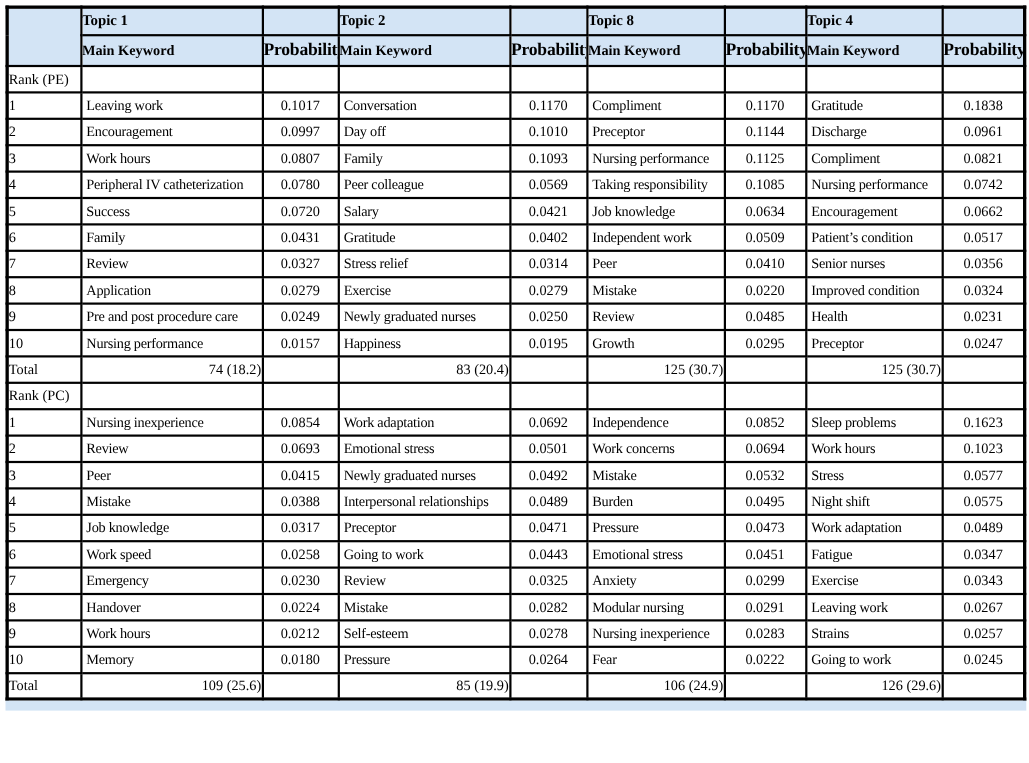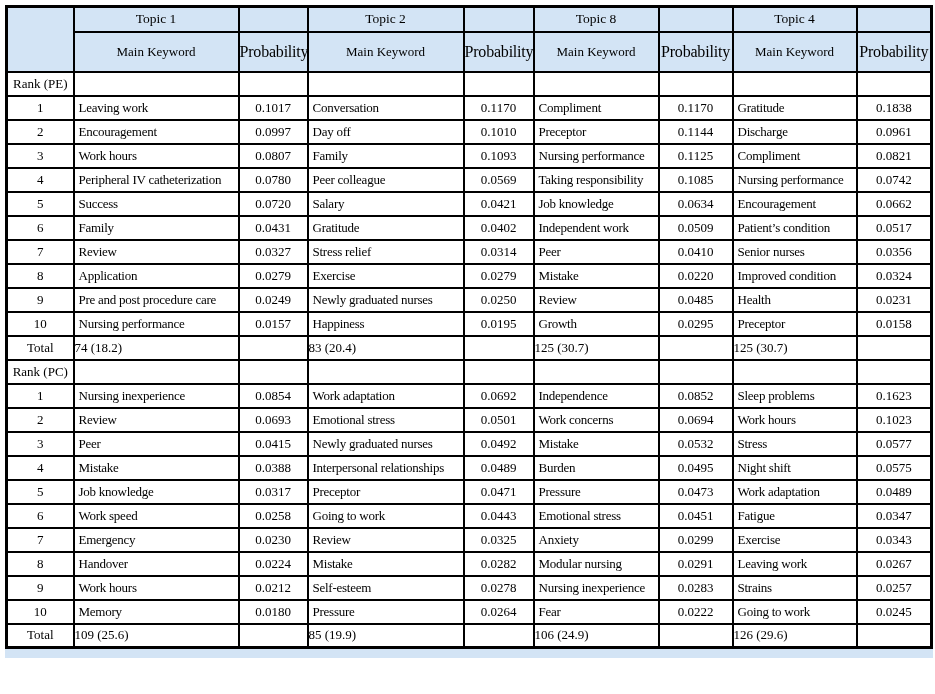--- a/index.html
+++ b/index.html
@@ -12,29 +12,29 @@
   .page { padding: 5px 0 0 5px; }
   table.topic-table {
     border-collapse: collapse; table-layout: fixed;
     width: 928px; border: 3px solid var(--line);
   }
   th, td {
     border: 2px solid var(--line);
     padding: 0; font-size: 13px; height: 24px;
     overflow: hidden; white-space: nowrap; vertical-align: middle;
   }
-  thead th { background: var(--hdr); font-weight: normal; text-align: center; }
+  thead th { background: var(--hdr); font-weight: bold; text-align: left; }
   thead tr.h1 th { height: 25px; font-size: 13.5px; }
-  thead tr.h2 th { height: 40px; margin-top: 41px; }
+  thead tr.h2 th { height: 28px; margin-top: 41px; }
   th.th-prob { font-size: 16px; letter-spacing: -0.2px; }
   th.th-kw { font-size: 13px; }
-  td.rank  { text-align: center; }
+  td.rank  { }
   td.kw    { text-align: left; padding-left: 4px; letter-spacing: -0.25px; }
   td.num   { text-align: center; }
-  td.total-val { text-align: left; }
+  td.total-val { text-align: right; }
   .bottom-strip { width: 928px; height: 9px; background: var(--hdr); }
 </style>
 </head>
 <body>
 
 <div class="page">
   <table class="topic-table">
     <colgroup>
       <col style="width:67px">
       <col style="width:165px">
@@ -182,21 +182,21 @@
         </tr>
         <tr class="data-row">
           <td class="rank">10</td>
           <td class="kw">Nursing performance</td>
           <td class="num">0.0157</td>
           <td class="kw">Happiness</td>
           <td class="num">0.0195</td>
           <td class="kw">Growth</td>
           <td class="num">0.0295</td>
           <td class="kw">Preceptor</td>
-          <td class="num">0.0158</td>
+          <td class="num">0.0247</td>
         </tr>
         <tr class="total-row">
           <td class="rank">Total</td>
           <td class="total-val">74 (18.2)</td>
           <td class="num"></td>
           <td class="total-val">83 (20.4)</td>
           <td class="num"></td>
           <td class="total-val">125 (30.7)</td>
           <td class="num"></td>
           <td class="total-val">125 (30.7)</td>

